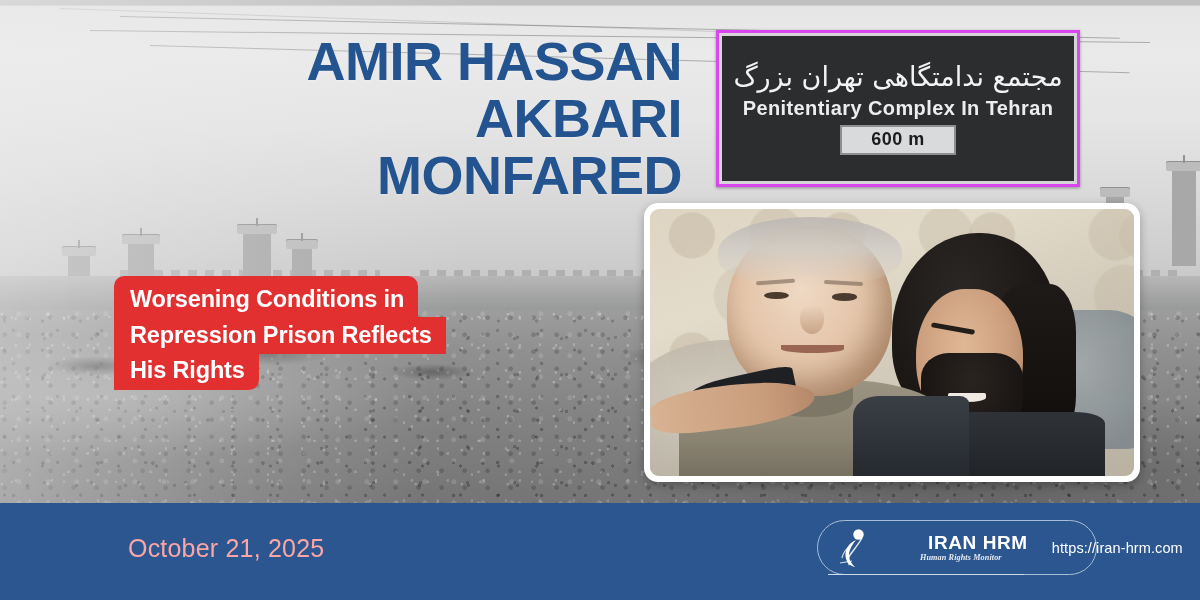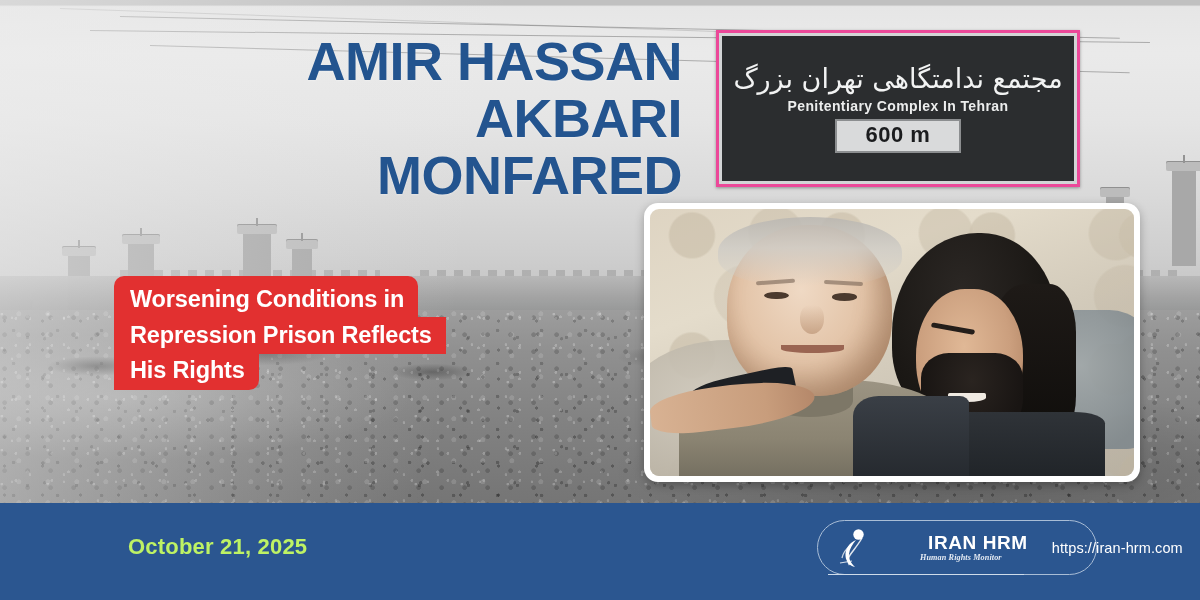--- a/index.html
+++ b/index.html
@@ -91,39 +91,39 @@
       radial-gradient(ellipse 80px 14px at 76% 62%, rgba(40,42,44,.42), transparent 70%);
   }
   .bg-fade{
     position:absolute;left:0;top:0;width:620px;height:520px;
     background:linear-gradient(100deg, rgba(235,237,238,.55) 0%, rgba(235,237,238,.18) 45%, rgba(235,237,238,0) 72%);
   }
 
   
   .sign{
     position:absolute;left:716px;top:30px;width:364px;height:157px;
-    background:#ec4899;padding:3px;box-sizing:border-box;
+    background:#d946ef;padding:3px;box-sizing:border-box;
     box-shadow:0 1px 3px rgba(0,0,0,.35);
   }
   .sign-inner{
     width:100%;height:100%;box-sizing:border-box;
     background:#2b2d2f;border:3px solid #d3d5d6;
     display:flex;flex-direction:column;align-items:center;justify-content:center;
     gap:5px;padding:4px 10px;
   }
   .sign-fa{
     color:#f2f3f3;font-size:27px;line-height:1.1;direction:rtl;
     font-family:"DejaVu Sans","Liberation Sans",sans-serif;white-space:nowrap;
     letter-spacing:.5px;
   }
   .sign-en{
-    color:#eceded;font-size:14px;font-weight:700;letter-spacing:.4px;white-space:nowrap;
+    color:#eceded;font-size:20px;font-weight:700;letter-spacing:.4px;white-space:nowrap;
   }
   .sign-dist{
-    background:#d9dadb;color:#1b1c1e;font-weight:700;font-size:22px;
+    background:#d9dadb;color:#1b1c1e;font-weight:700;font-size:18px;
     line-height:1;padding:3px 29px 5px;letter-spacing:.5px;
     border:2px solid #8c8e90;
   }
   .sign-post{
     position:absolute;left:860px;top:187px;width:12px;height:26px;
     background:linear-gradient(90deg,#8e9194,#a9acae,#82858
 7);
   }
 
   
@@ -263,21 +263,21 @@
     background:#1e2024;border-radius:40% 20% 10% 30%;transform:rotate(-12deg);
   }
 
   
   .footer{
     position:absolute;left:0;top:503px;width:1200px;height:97px;
     background:#2b5690;
   }
   .footer-date{
     position:absolute;left:128px;top:31px;
-    color:#bef264;font-size:22px;font-weight:700;letter-spacing:.2px;
+    color:#fca5a5;font-size:25px;font-weight:400;letter-spacing:.2px;
   }
   .logo-pill{
     position:absolute;left:817px;top:17px;width:280px;height:55px;
     border:1.4px solid #a9bdd6;border-radius:28px;
     display:flex;align-items:center;gap:10px;padding:0 18px;box-sizing:border-box;
   }
   .logo-mark{position:relative;width:34px;height:40px;flex:0 0 34px;}
   .logo-text{display:flex;flex-direction:column;line-height:1;flex:0 0 auto;}
   .logo-name{
     color:#ffffff;font-size:19px;font-weight:800;letter-spacing:.6px;margin-left:48px;

